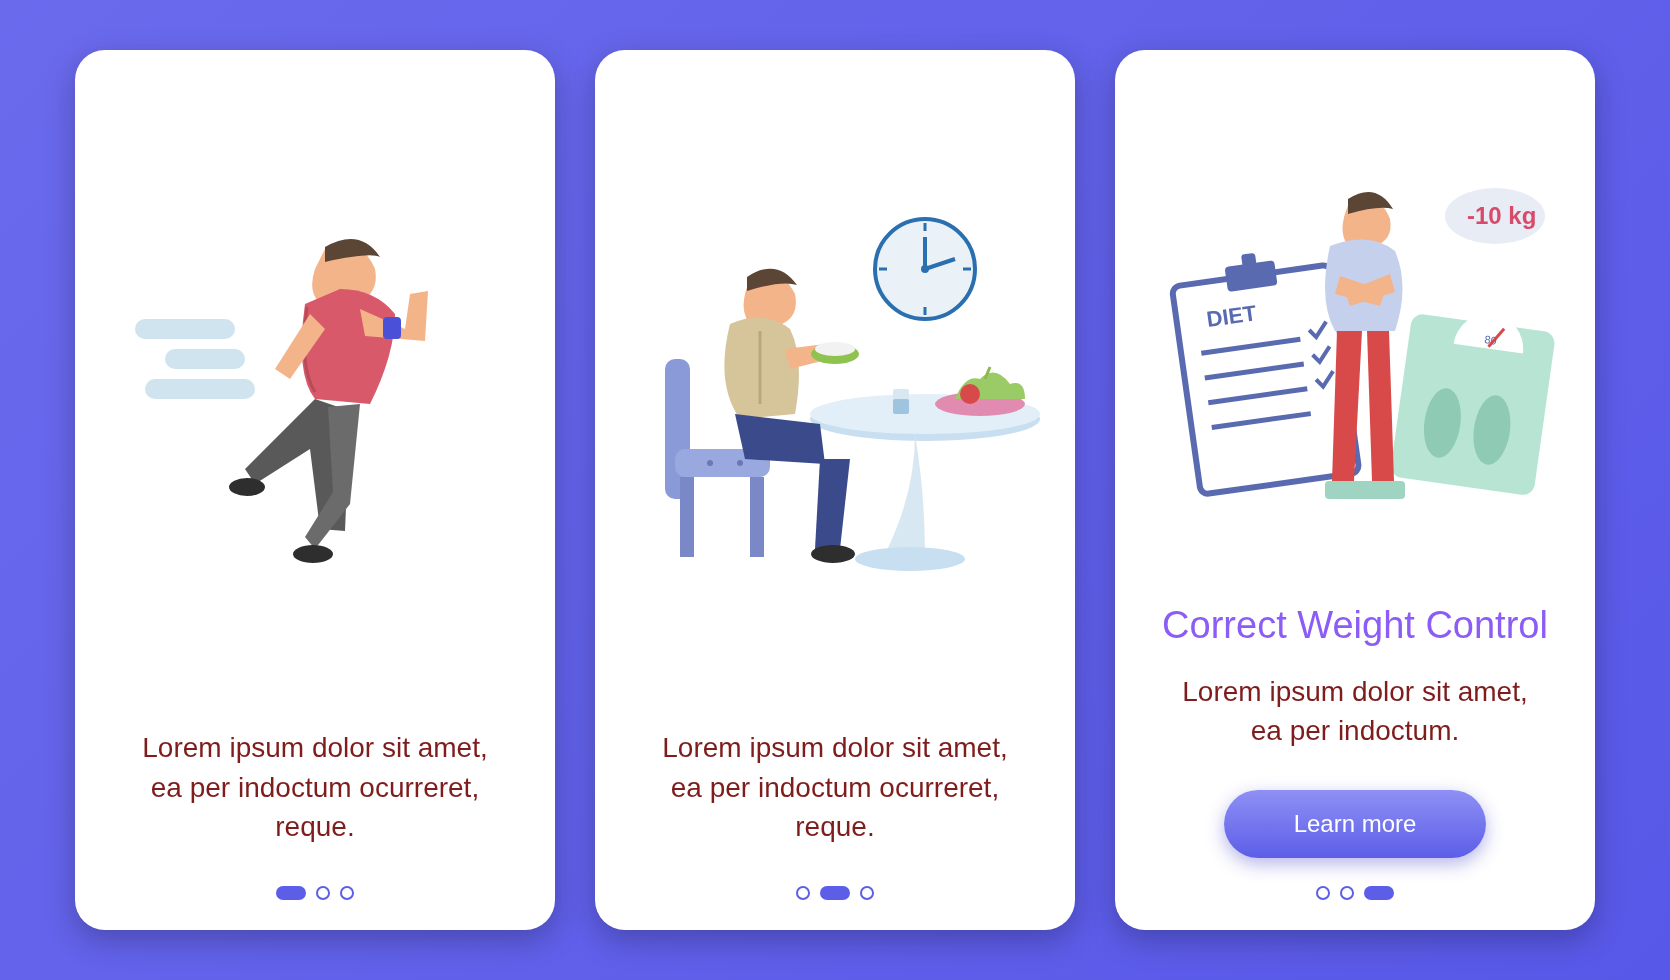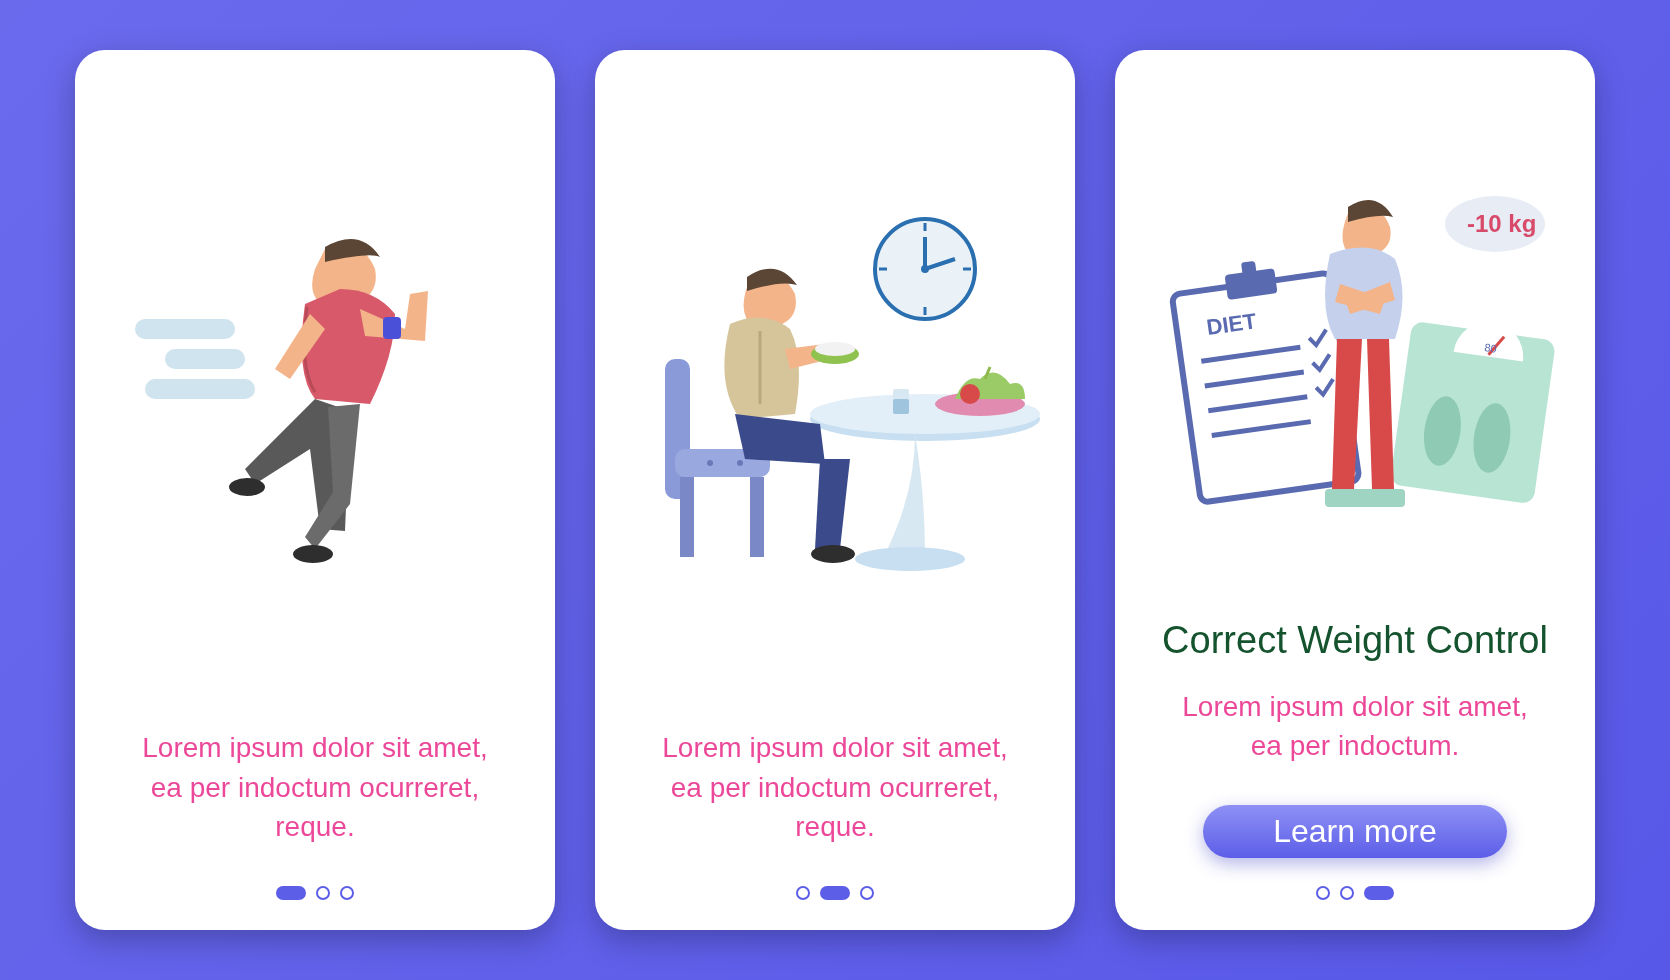--- a/index.html
+++ b/index.html
@@ -9,25 +9,25 @@
     display:flex;justify-content:center;align-items:center;
     gap:40px;font-family:Arial,Helvetica,sans-serif;
   }
   .card{
     width:480px;height:880px;background:#fff;border-radius:30px;
     box-shadow:0 10px 30px rgba(0,0,0,.25);
     display:flex;flex-direction:column;align-items:center;
     padding:40px 30px 30px;position:relative;
   }
   .illus{flex:1;width:100%;display:flex;align-items:center;justify-content:center;}
-  .title{font-size:38px;color:#14532d;text-align:left;line-height:1.25;margin-bottom:22px;font-weight:500;}
-  .desc{font-size:28px;color:#ec4899;text-align:center;line-height:1.4;margin-bottom:40px;padding:0 20px;}
+  .title{font-size:38px;color:#8b5cf6;text-align:left;line-height:1.25;margin-bottom:22px;font-weight:500;}
+  .desc{font-size:28px;color:#7f1d1d;text-align:center;line-height:1.4;margin-bottom:40px;padding:0 20px;}
   .cta{
     background:linear-gradient(180deg,#8e90f5,#5c5ee8);
-    color:#fff;font-size:32px;padding:8px 70px;border:none;
+    color:#fff;font-size:24px;padding:20px 70px;border:none;
     border-radius:40px;box-shadow:0 6px 18px rgba(70,70,200,.4);
     cursor:pointer;margin-bottom:10px;
   }
   .pager{display:flex;gap:10px;align-items:center;margin-top:auto;}
   .pill{width:30px;height:14px;border-radius:7px;border:2px solid #5c5ee8;background:#fff;}
   .pill.active{background:#5c5ee8;}
   .dot{width:14px;height:14px;border-radius:50%;border:2px solid #5c5ee8;background:#fff;}
 </style>
 </head>
 <body>

